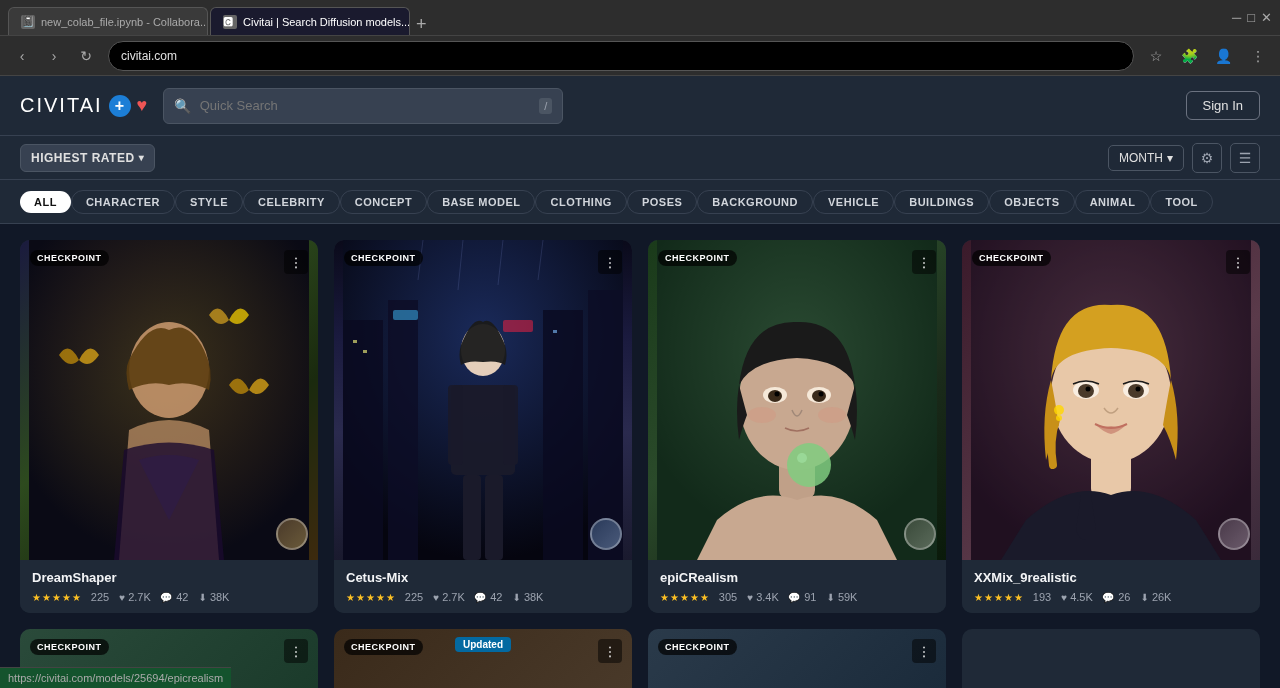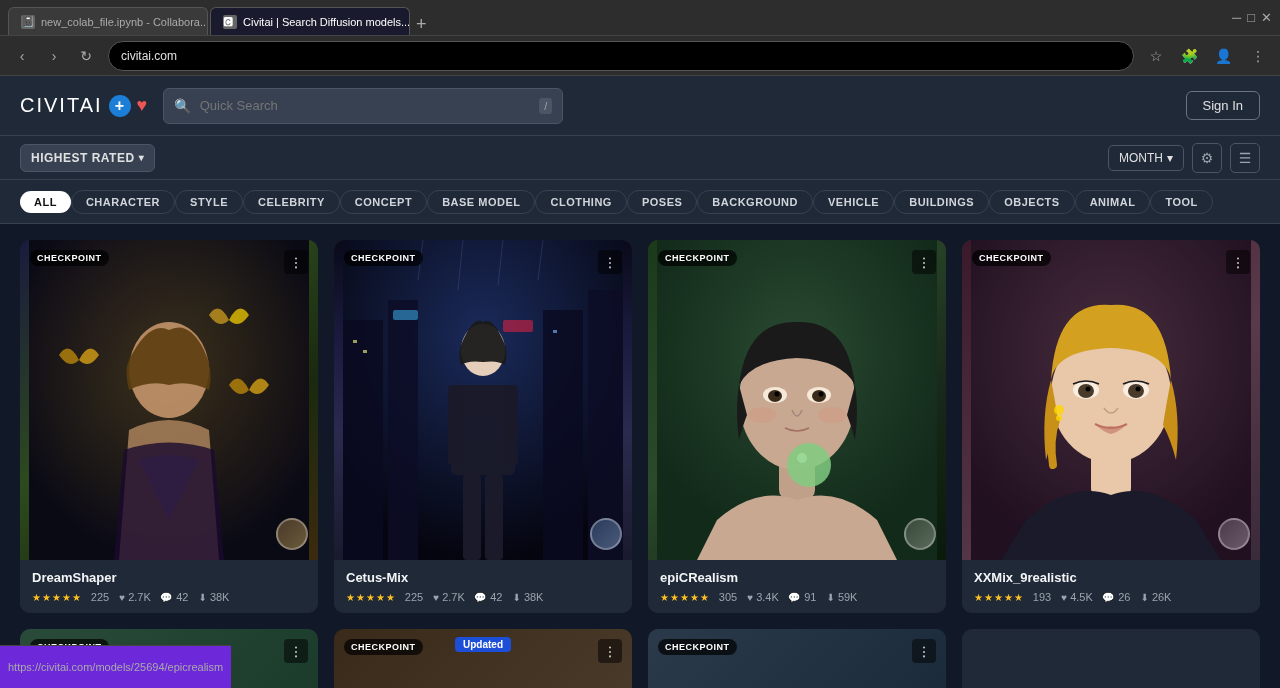--- a/index.html
+++ b/index.html
@@ -432,24 +432,24 @@
       background: linear-gradient(135deg, #3a1a2a 0%, #4a2a3a 30%, #5a3a4a 60%, #3a2a3a 100%);
       width: 100%;
       height: 100%;
     }
 
     
     .url-status {
       position: fixed;
       bottom: 0;
       left: 0;
-      background: #6d28d9;
+      background: #14532d;
       color: #aaa;
       font-size: 11px;
-      padding: 15px 8px;
+      padding: 4px 8px;
       border-top: 1px solid #444;
     }
 
     .row-bottom {
       display: grid;
       grid-template-columns: repeat(4, 1fr);
       gap: 16px;
       margin-top: 0;
     }
     .card-bottom {
@@ -861,21 +861,21 @@
 
     <div class="row-bottom" style="margin-top:16px;">
       <div class="card-bottom">
         <div class="img-bottom1"></div>
         <div class="card-badge">CHECKPOINT</div>
         <div class="card-menu">⋮</div>
       </div>
       <div class="card-bottom" style="position:relative;">
         <div class="img-bottom2"></div>
         <div class="card-badge">CHECKPOINT</div>
-        <div style="position:absolute;top:8px;left:50%;transform:translateX(-50%);background:#1d4ed8;color:#fff;font-size:10px;font-weight:700;padding:2px 8px;border-radius:4px;">Updated</div>
+        <div style="position:absolute;top:8px;left:50%;transform:translateX(-50%);background:#0369a1;color:#fff;font-size:10px;font-weight:700;padding:2px 8px;border-radius:4px;">Updated</div>
         <div class="card-menu">⋮</div>
       </div>
       <div class="card-bottom">
         <div class="img-bottom3"></div>
         <div class="card-badge">CHECKPOINT</div>
         <div class="card-menu">⋮</div>
       </div>
       <div class="card-bottom" style="background:#1f2937;">
       </div>
     </div>

